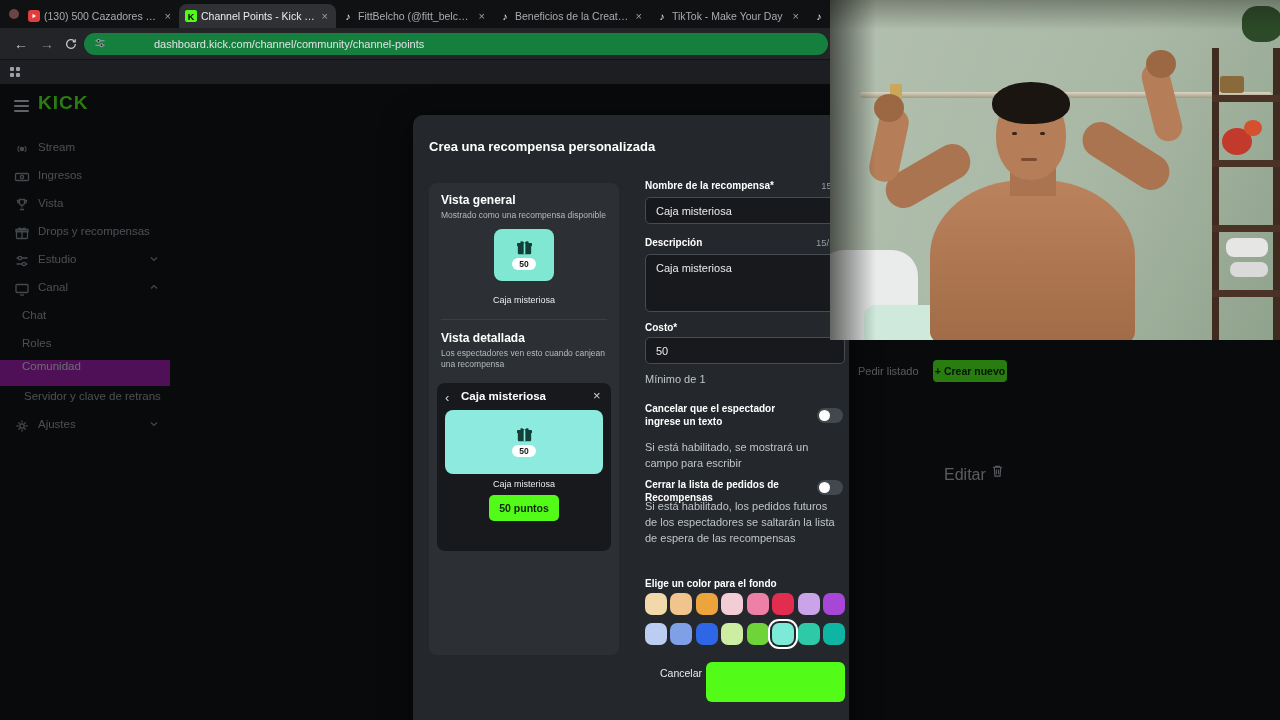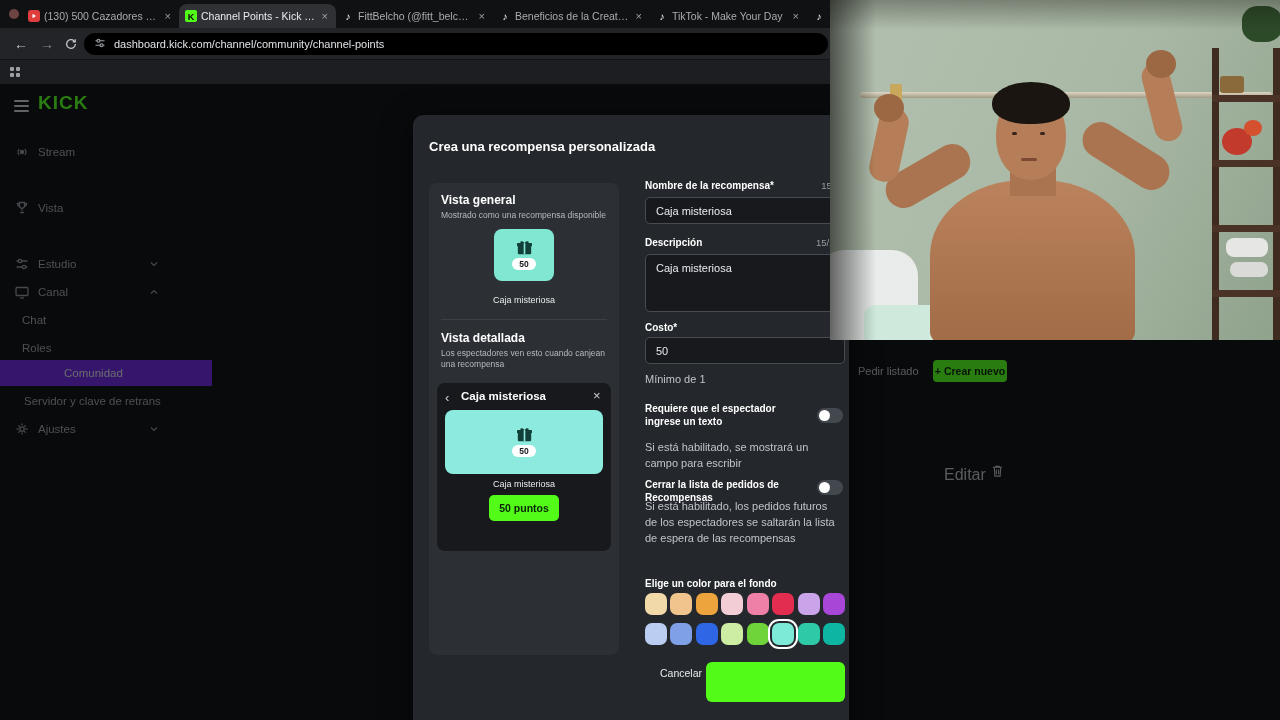--- a/index.html
+++ b/index.html
@@ -10,35 +10,35 @@
   
   .tabstrip{left:0;top:0;width:1280px;height:28px;background:#101112;z-index:4;}
   .tab{top:4px;height:24px;border-radius:8px 8px 0 0;display:flex;align-items:center;padding:0 6px;
     font-size:10.5px;color:#a8acb0;width:157px;box-sizing:border-box;}
   .tab.active{background:#303135;color:#e9ebed;}
   .tab .ttl{flex:1;overflow:hidden;text-overflow:ellipsis;white-space:nowrap;margin:0 4px;}
   .tab .x{color:#9aa0a5;font-size:11px;padding:0 2px;}
   .fav{width:12px;height:12px;flex:0 0 12px;display:flex;align-items:center;justify-content:center;}
   .navbar{left:0;top:28px;width:1280px;height:32px;background:#232427;z-index:4;border-bottom:1px solid rgba(0,0,0,.45);box-sizing:border-box;}
   .navic{color:#c2c5c8;font-size:14px;line-height:32px;}
-  .urlpill{left:84px;top:5px;width:744px;height:22px;background:#000000;border-radius:11px;display:flex;align-items:center;padding:0 10px;box-sizing:border-box;}
+  .urlpill{left:84px;top:5px;width:744px;height:22px;background:#15803d;border-radius:11px;display:flex;align-items:center;padding:0 10px;box-sizing:border-box;gap:40px;}
   .url{font-size:11px;color:#dfe2e5;margin-left:8px;}
   .bookbar{left:0;top:60px;width:1280px;height:24px;background:#1d1e21;z-index:4;}
   .appsgrid{display:grid;grid-template-columns:4px 4px;grid-gap:2px;}
   .appsgrid i{width:4px;height:4px;background:#9aa0a5;border-radius:1px;}
   
   .page{left:0;top:84px;width:1280px;height:636px;background:#0d0f11;z-index:1;}
   .kicklogo{font-size:19px;font-weight:800;letter-spacing:1px;color:#53fc18;}
   .burger i{display:block;width:15px;height:2px;background:#c6c9cc;margin:3px 0;border-radius:1px;}
-  .srow{left:0;height:22px;display:flex;align-items:center;color:#9ba1a6;font-size:11.5px;width:170px;}
+  .srow{left:0;height:22px;display:flex;color:#9ba1a6;font-size:11.5px;width:170px;}
   .srow .ic{width:16px;height:16px;margin:0 8px 0 14px;color:#8d9398;flex:0 0 16px;}
   .srow .lbl{flex:1;overflow:hidden;text-overflow:ellipsis;white-space:nowrap;}
   .srow .chev{width:12px;height:12px;margin-right:10px;color:#8d9398;}
   .sub .lbl{margin-left:22px;}
-  .activerow{background:#6d28d9;color:#d6dadd;padding-left:42px;}
+  .activerow{background:#a21caf;color:#d6dadd;}
   .greenbtn{background:#53fc18;color:#0a2507;font-weight:bold;border-radius:4px;display:flex;align-items:center;justify-content:center;}
   
   .dim{left:0;top:84px;width:1280px;height:636px;background:rgba(3,5,7,.52);z-index:5;}
   .modal{left:413px;top:115px;width:436px;height:668px;background:#24282c;border-radius:10px;z-index:6;overflow:hidden;box-shadow:0 8px 30px rgba(0,0,0,.6);text-decoration:underline;}
   .mtitle{font-size:13px;font-weight:bold;color:#fff;}
   .panel{left:16px;top:68px;width:190px;height:472px;background:#2c3034;border-radius:8px;}
   .h2{font-size:12px;font-weight:bold;color:#fff;}
   .sub9{font-size:8.5px;color:#b4babe;line-height:1.35;}
   .tealcard{background:#7fe7d2;border-radius:8px;display:flex;flex-direction:column;align-items:center;justify-content:center;gap:3px;}
   .pill50{background:#fff;color:#15171a;font-size:8.5px;font-weight:bold;border-radius:7px;padding:1px 7px;}
@@ -148,26 +148,41 @@
       </div>
     <div class="a kicklogo" style="left:38px;top:8px">KICK</div>
 
     <div class="a srow" style="top:57px">
       <span class="ic"><svg viewBox="0 0 16 16" fill="none" stroke="currentColor" stroke-width="1.3">
             <circle cx="8" cy="8" r="1.6" fill="currentColor"></circle>
             <path d="M5.2 10.8a4 4 0 010-5.6M10.8 5.2a4 4 0 010 5.6"></path>
           </svg></span>
       <span class="lbl">Stream</span>
     </div>
+    <div class="a srow" style="top:85px">
+      <span class="ic"><svg viewBox="0 0 16 16" fill="none" stroke="currentColor" stroke-width="1.3">
+            <rect x="1.5" y="4.5" width="13" height="7" rx="1"></rect>
+            <circle cx="8" cy="8" r="1.6"></circle>
+          </svg></span>
+      <span class="lbl">Ingresos</span>
+    </div>
     <div class="a srow" style="top:113px">
       <span class="ic"><svg viewBox="0 0 16 16" fill="none" stroke="currentColor" stroke-width="1.3">
             <path d="M5.5 2.5h5v3.2a2.5 2.5 0 11-5 0z"></path>
             <path d="M5.5 3.5h-2v.8a2 2 0 002 1.7M10.5 3.5h2v.8a2 2 0 01-2 1.7M8 8.5v2M6 12.5h4"></path>
           </svg></span>
       <span class="lbl">Vista</span>
+    </div>
+    <div class="a srow" style="top:141px">
+      <span class="ic"><svg viewBox="0 0 16 16" fill="none" stroke="currentColor" stroke-width="1.3">
+            <rect x="2.5" y="6.5" width="11" height="7" rx="1"></rect>
+            <path d="M2 4.5h12v2H2zM8 4.5v9"></path>
+            <path d="M8 4.5C6.5 2.5 4.5 2.8 4.8 4M8 4.5c1.5-2 3.5-1.7 3.2-.5"></path>
+          </svg></span>
+      <span class="lbl">Drops y recompensas</span>
     </div>
     <div class="a srow" style="top:197px">
       <span class="ic"><svg viewBox="0 0 16 16" fill="none" stroke="currentColor" stroke-width="1.3">
             <rect x="2" y="3.5" width="12" height="8" rx="1"></rect>
             <path d="M6 14h4"></path>
           </svg></span>
       <span class="lbl">Canal</span>
       <span class="chev"><svg viewBox="0 0 16 16" fill="none" stroke="currentColor" stroke-width="1.5">
             <path d="M4 10l4-4 4 4"></path>
           </svg></span>
@@ -274,21 +289,21 @@
     <div class="a finput" style="left:232px;top:139px;width:200px;height:58px;align-items:flex-start;padding-top:7px">
       <span>Caja misteriosa</span>
     </div>
 
     <div class="a flabel nw" style="left:232px;top:206px">Costo*</div>
     <div class="a finput" style="left:232px;top:222px;width:200px;height:27px">
       <span>50</span>
     </div>
     <div class="a fsub nw" style="left:232px;top:257px">Mínimo de 1</div>
 
-    <div class="a flabel" style="left:232px;top:287px;width:165px">Requiere que el espectador ingrese un texto</div>
+    <div class="a flabel" style="left:232px;top:287px;width:165px">Cancelar que el espectador ingrese un texto</div>
     <div class="a toggle" style="left:404px;top:293px">
         <i></i>
       </div>
     <div class="a fsub" style="left:232px;top:325px;width:178px">Si está habilitado, se mostrará un campo para escribir</div>
 
     <div class="a flabel" style="left:232px;top:363px;width:150px">Cerrar la lista de pedidos de Recompensas</div>
     <div class="a toggle" style="left:404px;top:365px">
         <i></i>
       </div>
     <div class="a fsub" style="left:232px;top:384px;width:190px">Si está habilitado, los pedidos futuros de los espectadores se saltarán la lista de espera de las recompensas</div>

